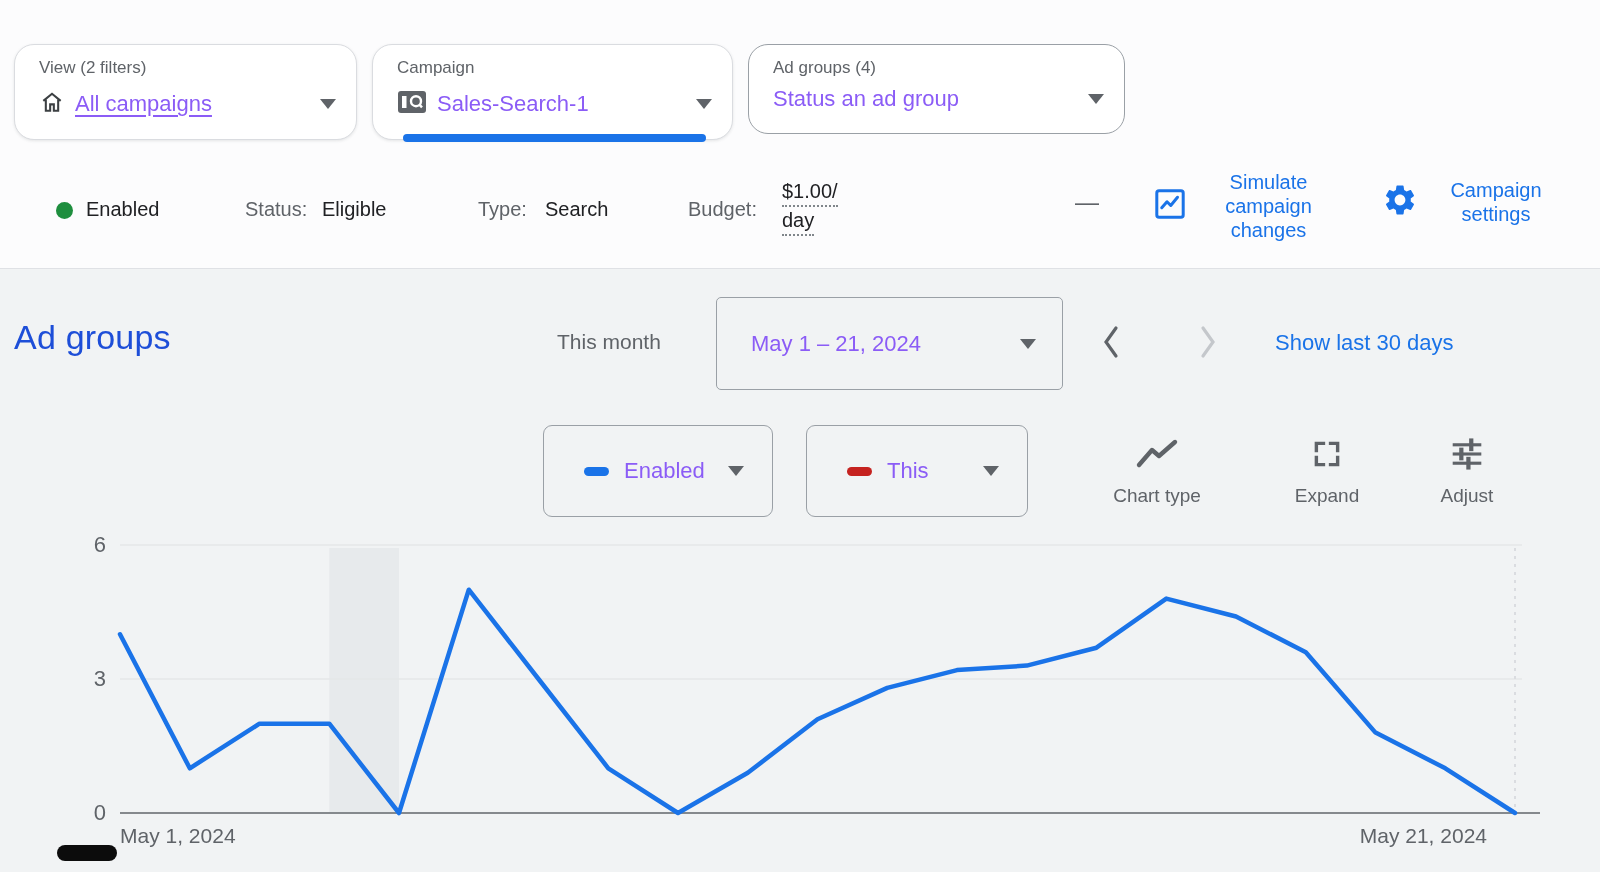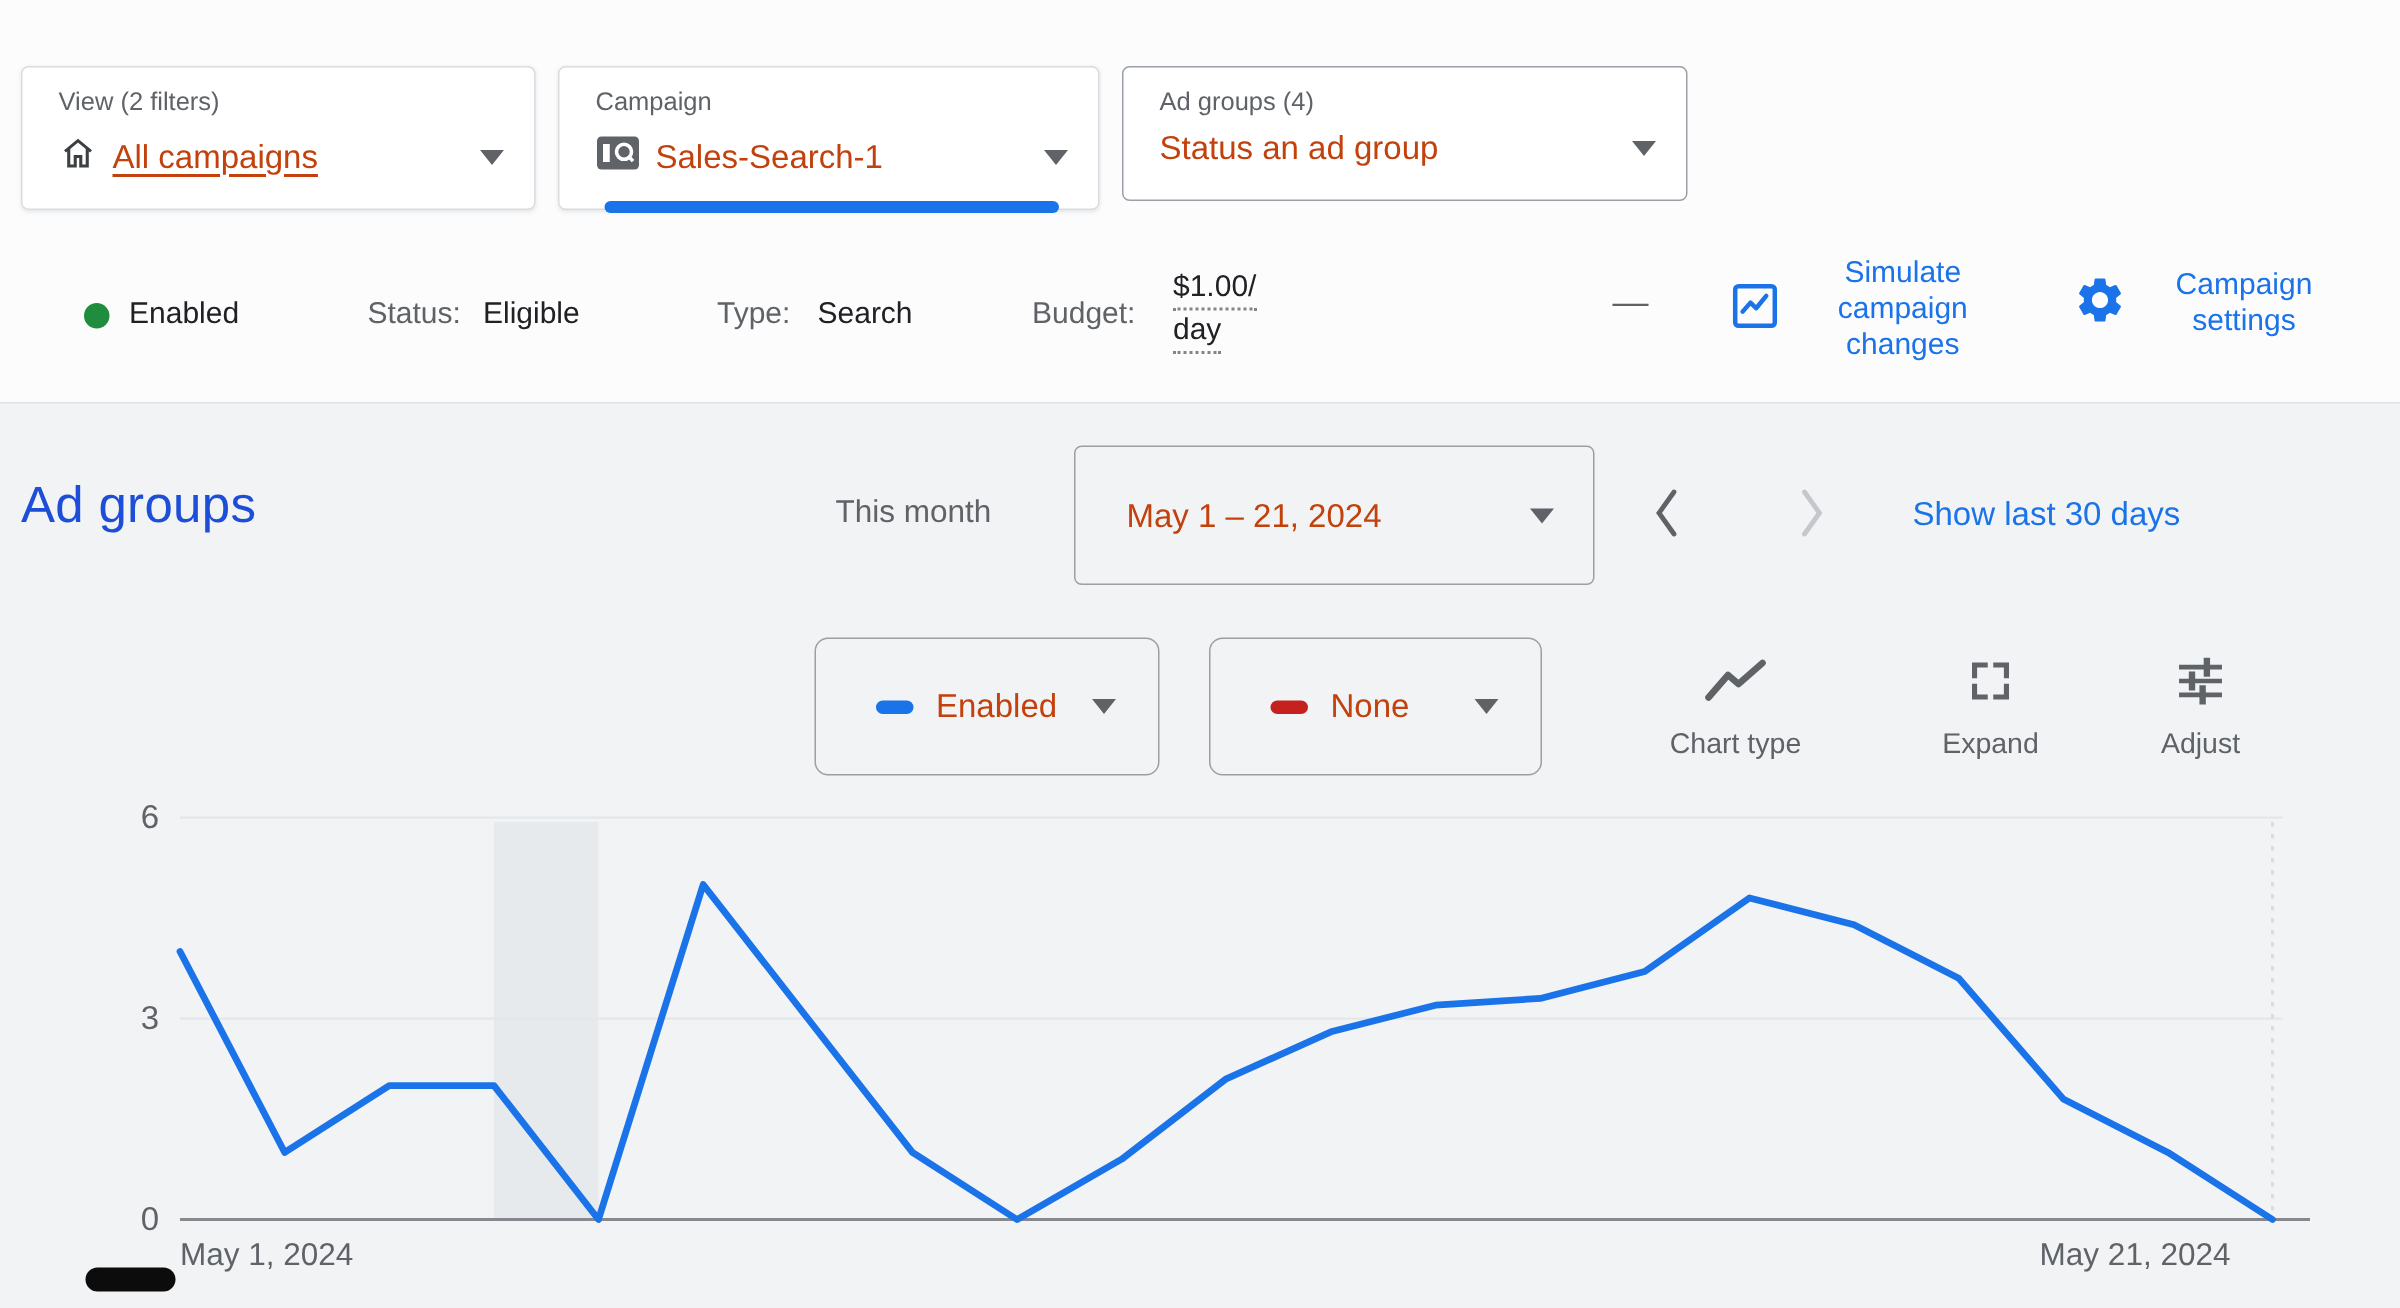--- a/index.html
+++ b/index.html
@@ -2,24 +2,24 @@
 <html><head>
 <meta charset="utf-8">
 <style>
   * { margin:0; padding:0; box-sizing:border-box; }
   html,body { width:1600px; height:872px; }
   body { font-family:"Liberation Sans", sans-serif; background:#f1f3f4; position:relative; overflow:hidden; color:#202124; }
 
   .topbar { position:absolute; left:0; top:0; width:1600px; height:269px; background:#fcfcfd; border-bottom:1px solid #dfe1e5; }
 
   
-  .fcard { position:absolute; background:#fff; border:1px solid #dadce0; border-radius:5px; box-shadow:0 1px 3px rgba(60,64,67,.12);text-align:center; }
+  .fcard { position:absolute; background:#fff; border:1px solid #dadce0; border-radius:20px; box-shadow:0 1px 3px rgba(60,64,67,.12);text-align:center; }
   .fcard .flabel { position:absolute; left:24px; top:13px; font-size:17px; color:#5f6368; }
   .fcard .fvalue-row { position:absolute; left:24px; top:44px; right:20px; display:flex; align-items:center; gap:10px; }
-  .fvalue { font-size:22px; color:#c2410c; white-space:nowrap; }
+  .fvalue { font-size:22px; color:#8b5cf6; white-space:nowrap; }
   .tri-down { width:0; height:0; border-left:8px solid transparent; border-right:8px solid transparent; border-top:10px solid #5f6368; margin-left:auto; }
   .blue-tab-bar { position:absolute; left:30px; right:26px; bottom:-3px; height:8px; border-radius:5px; background:#1a73e8; }
   .underlined { text-decoration:underline; text-underline-offset:4px; }
   .fvalue.bold { font-weight:bold; }
 
   
   .status-row { position:absolute; top:150px; left:0; width:1600px; height:110px; }
   .s-item { position:absolute; font-size:20px; }
   .grey { color:#5f6368; }
   .dark { color:#202124; }
@@ -152,21 +152,21 @@
 </div>
 <div class="show-last">Show last 30 days</div>
 
 <div class="mcard" style="left:543px; width:230px; padding:0 28px 0 40px;">
   <span class="swatch" style="background:#1a73e8;"></span>
   <span class="fvalue">Enabled</span>
   <span class="tri-down"></span>
 </div>
 <div class="mcard" style="left:806px; width:222px; padding:0 28px 0 40px;">
   <span class="swatch" style="background:#c5221f;"></span>
-  <span class="fvalue">None</span>
+  <span class="fvalue">This</span>
   <span class="tri-down"></span>
 </div>
 
 <div class="tool-btn" style="left:1097px;">
   <span>
     <svg width="48" height="34" viewBox="0 0 24 17" fill="none" stroke="#5f6368" stroke-width="2.2" stroke-linecap="round" stroke-linejoin="round">
       <path d="M3 14 L9.5 6.5 L13 9.5 L21 2.5"></path>
     </svg>
   </span>
   <span class="tlabel">Chart type</span>

